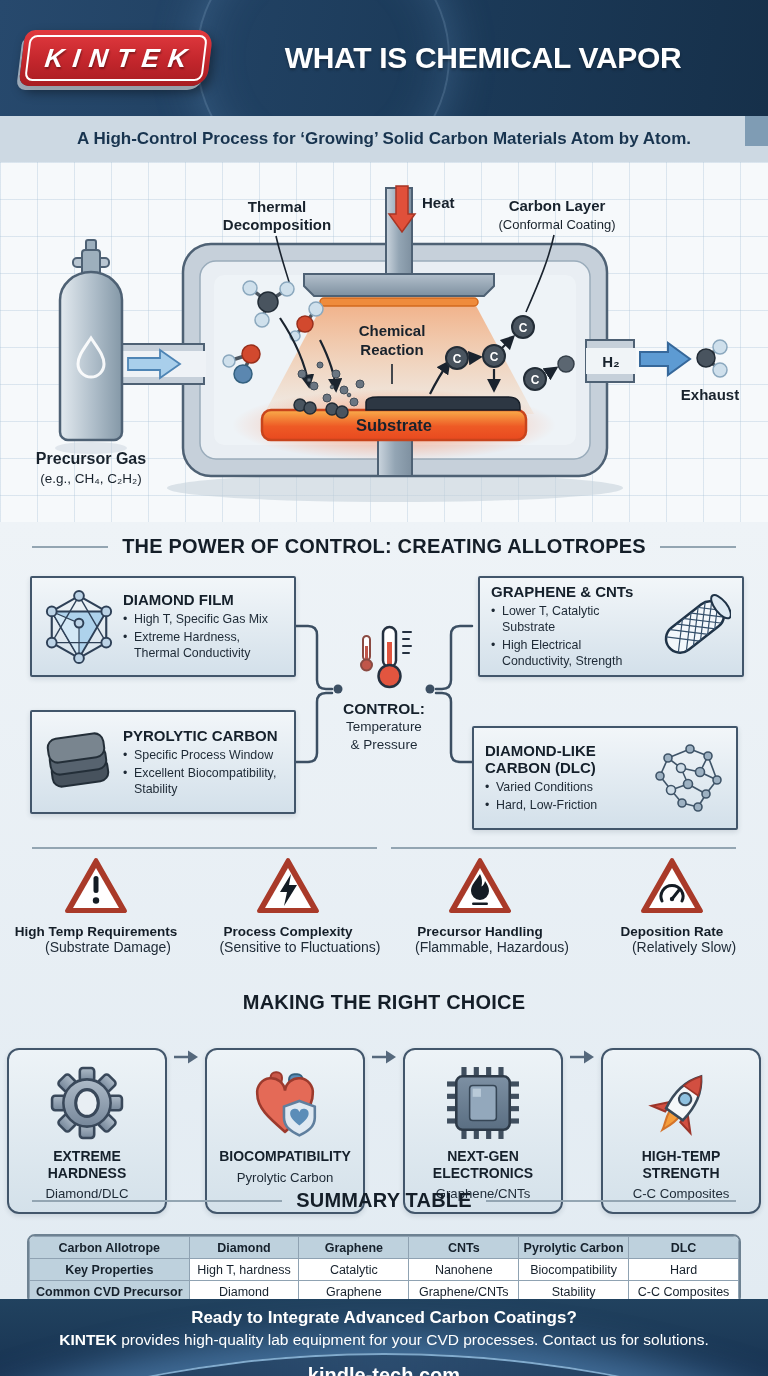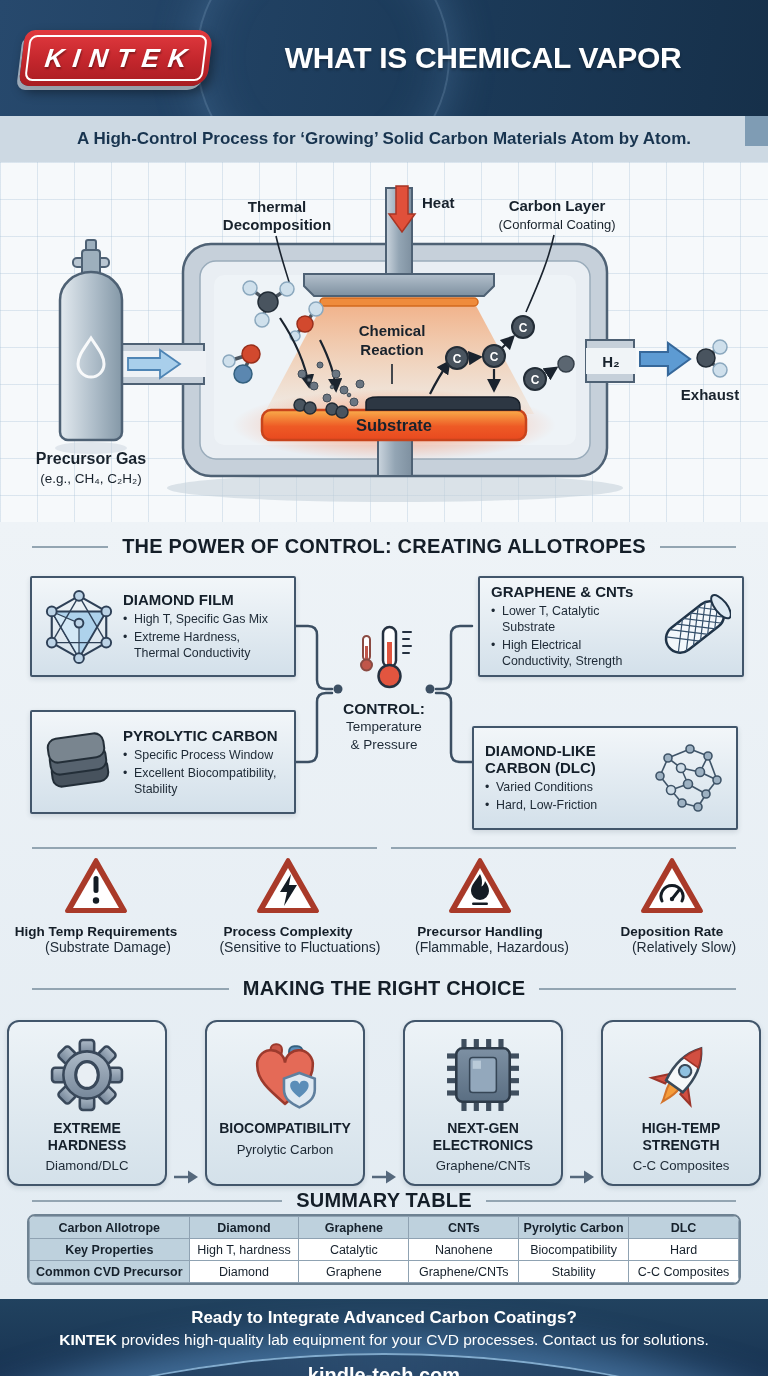--- a/index.html
+++ b/index.html
@@ -55,32 +55,32 @@
   .control-txt .c2 { font-size:13.5px; color:#1d2935; line-height:1.3; }
   
   .challenges { height:134px; }
   .challenges .sec-head { padding-top:11px; }
   .chal-row { display:flex; margin-top:8px; }
   .chal-item { width:25%; text-align:center; }
   .chal-item .ct { font-size:13.5px; font-weight:bold; margin-top:5px; color:#141e28; }
   .chal-item .cs { font-size:14px; color:#202c38;padding-left:24px; }
   
   .choices { height:216px; }
-  .choices .sec-head { padding-top:7px; }
-  .cards { display:flex; justify-content:center; align-items:flex-end; gap:6px; margin-top:20px; }
+  .choices .sec-head { padding-top:7px;flex-direction:column; }
+  .cards { display:flex; justify-content:center; align-items:flex-start; gap:6px; margin-top:20px; }
   .card { width:160px; height:166px; background:linear-gradient(180deg,#edf3f7 0%,#d4e1ea 100%); border:2px solid #42566b; border-radius:12px;
     text-align:center; padding-top:12px; box-shadow:0 2px 5px rgba(40,60,80,.15); }
   .card .cicon { height:82px; display:flex; align-items:center; justify-content:center; }
   .card .ct1 { font-size:14px; font-weight:bold; line-height:1.18; color:#15202b; margin-top:4px; }
   .card .cm { font-size:13.2px; color:#1d2935; margin-top:5px; }
   .arrow-sep { flex-shrink:0; }
   
   .summary { height:113px; }
   .summary .sec-head { padding-top:3px; }
-  .tablewrap { margin:2px 27px 0; border:2px solid #6e8292; border-radius:8px; overflow:hidden; background:#fff; }
+  .tablewrap { margin:22px 27px 0; border:2px solid #6e8292; border-radius:8px; overflow:hidden; background:#fff; }
   table { width:100%; border-collapse:collapse; table-layout:fixed; }
   td { border:1px solid #8fa2b2; font-size:12.5px; padding:3.5px 2px; text-align:center; color:#16212c; background:#fff; }
   td.shade { background:#bed1dd; font-weight:bold; }
   col.c0 { width:22.5%; }
   
   .footer { position:relative; height:112px; background:linear-gradient(180deg,#21425f 0%,#183352 70%,#122841 100%); overflow:hidden; text-align:center; color:#fff; }
   .footer::before { content:''; position:absolute; left:50%; top:54px; width:1500px; height:900px; margin-left:-750px; border-radius:50%;
     border-top:2px solid rgba(160,205,240,.75); box-shadow:0 -14px 36px 4px rgba(110,170,225,.5);
     background:radial-gradient(ellipse at 50% 0%, rgba(70,110,150,.40) 0%, rgba(22,48,74,0) 60%); }
   .footer .ft { position:relative; z-index:1; }

